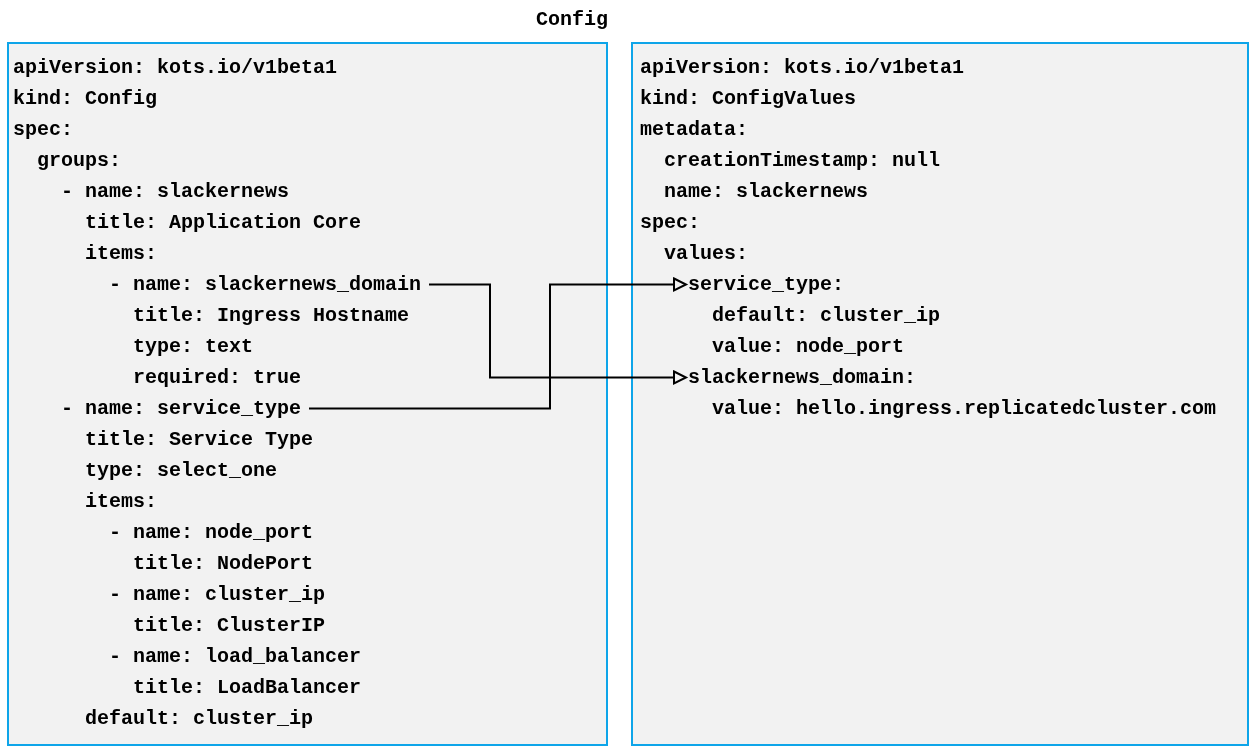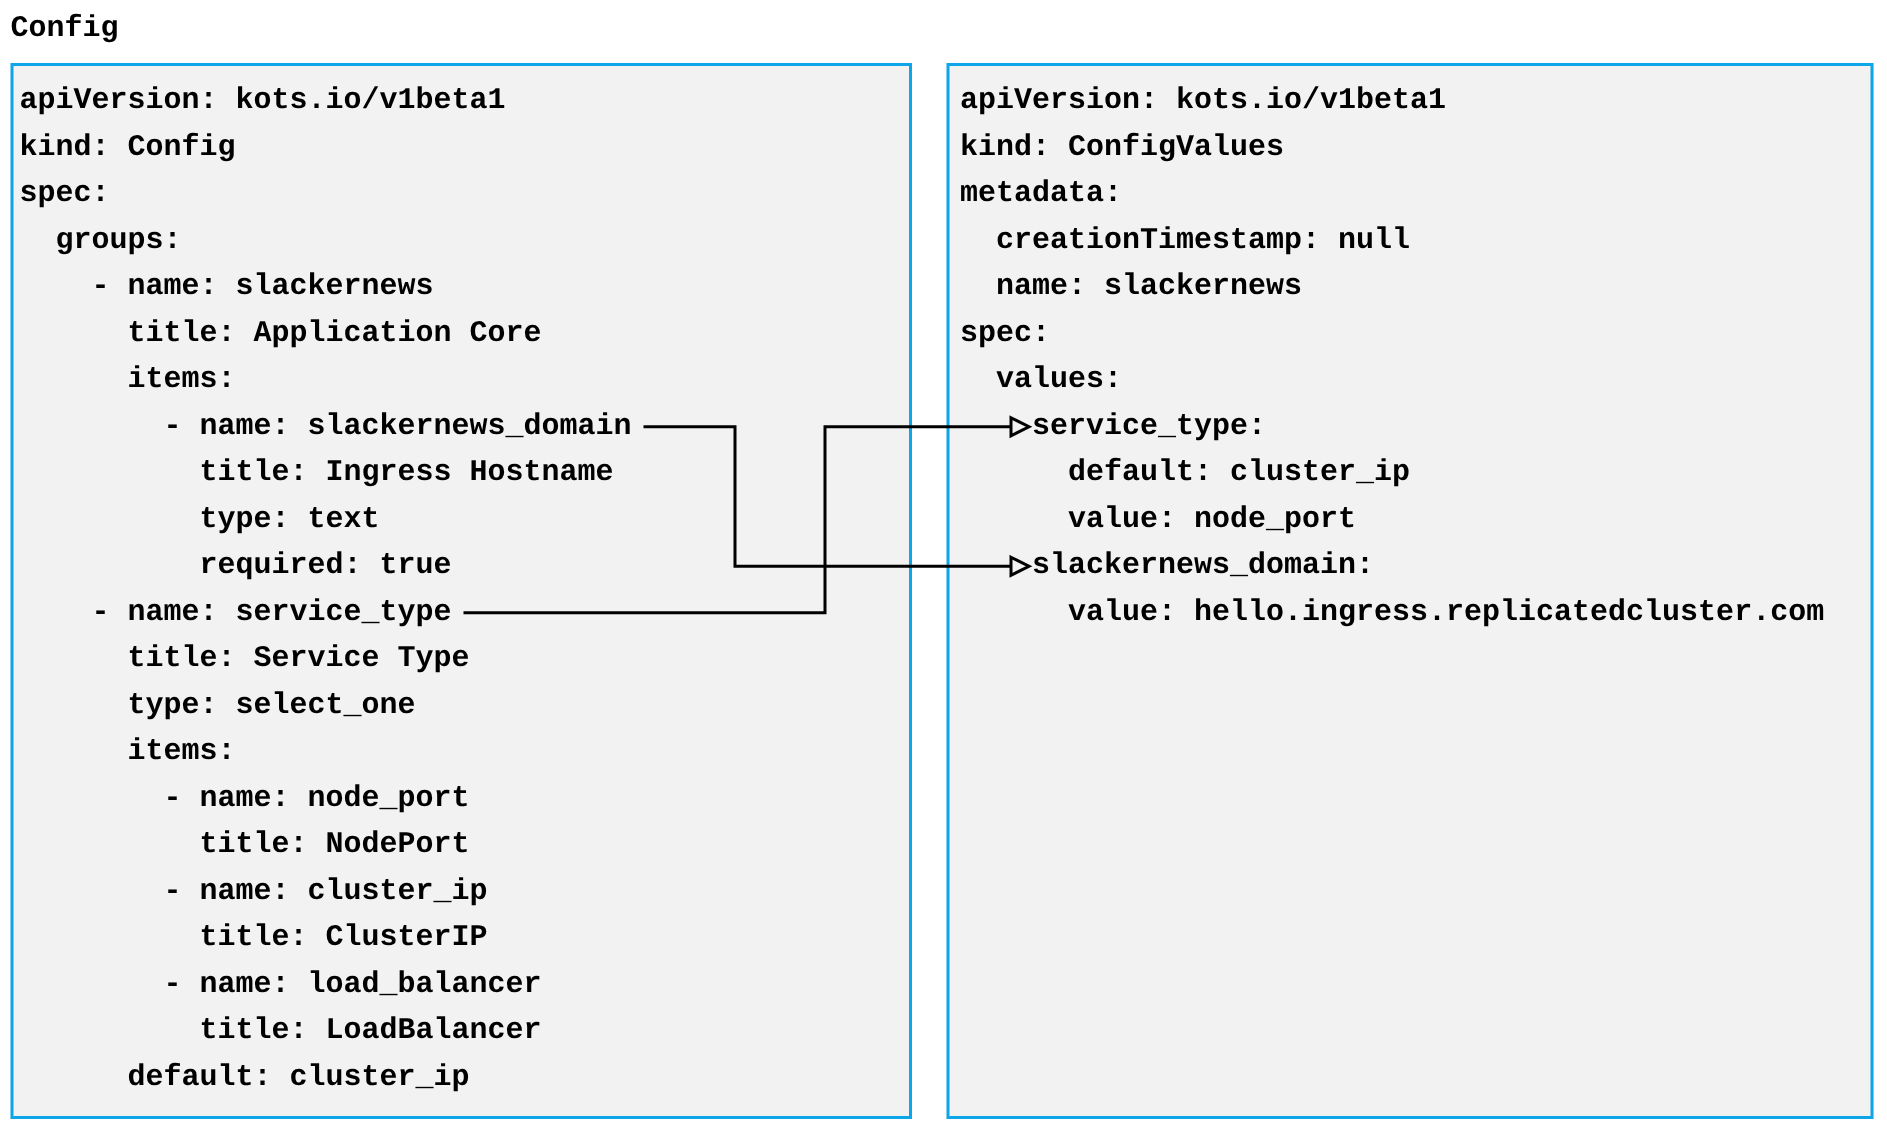--- a/index.html
+++ b/index.html
@@ -15,21 +15,21 @@
   .canvas {
     position: relative;
     width: 1258px;
     height: 756px;
   }
   .title {
     position: absolute;
     top: 6px;
     height: 28px;
     line-height: 28px;
-    text-align: left;
+    text-align: right;
     font-weight: bold;
     font-size: 20px;
     color: #000000;
   }
   .title-left  { left: 7px;   width: 601px; }
   .title-right { left: 631px; width: 618px; margin-top: 44px; }
   .box {
     position: absolute;
     top: 42px;
     height: 704px;

